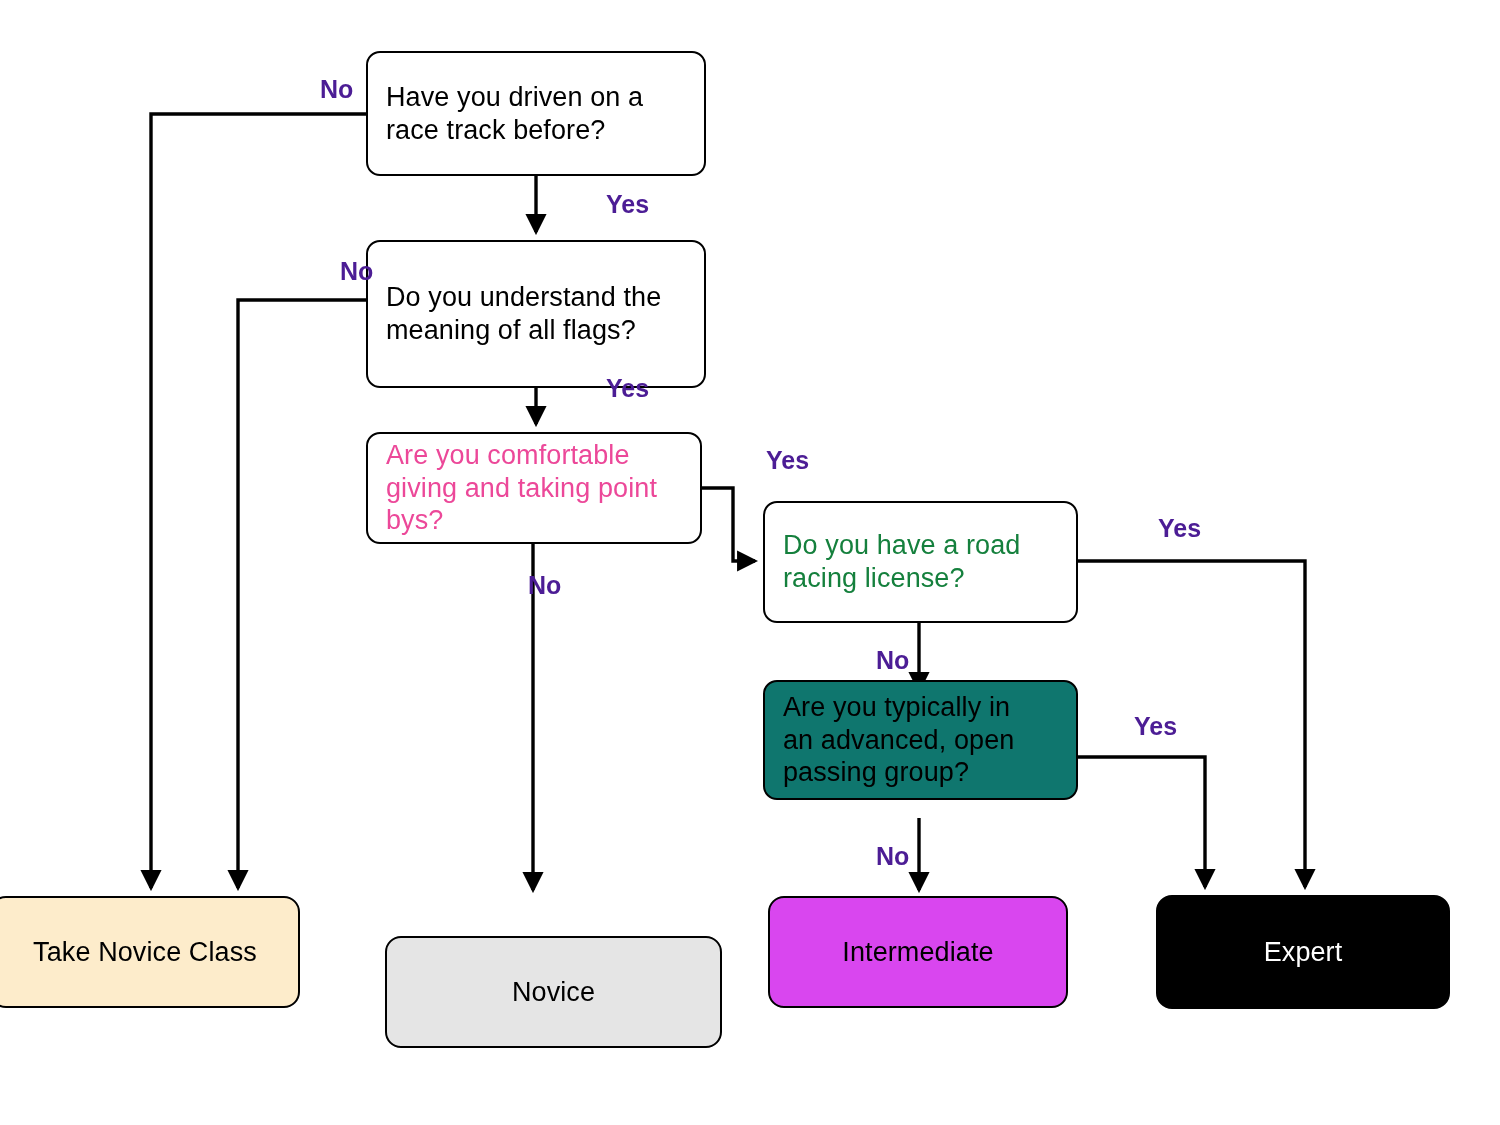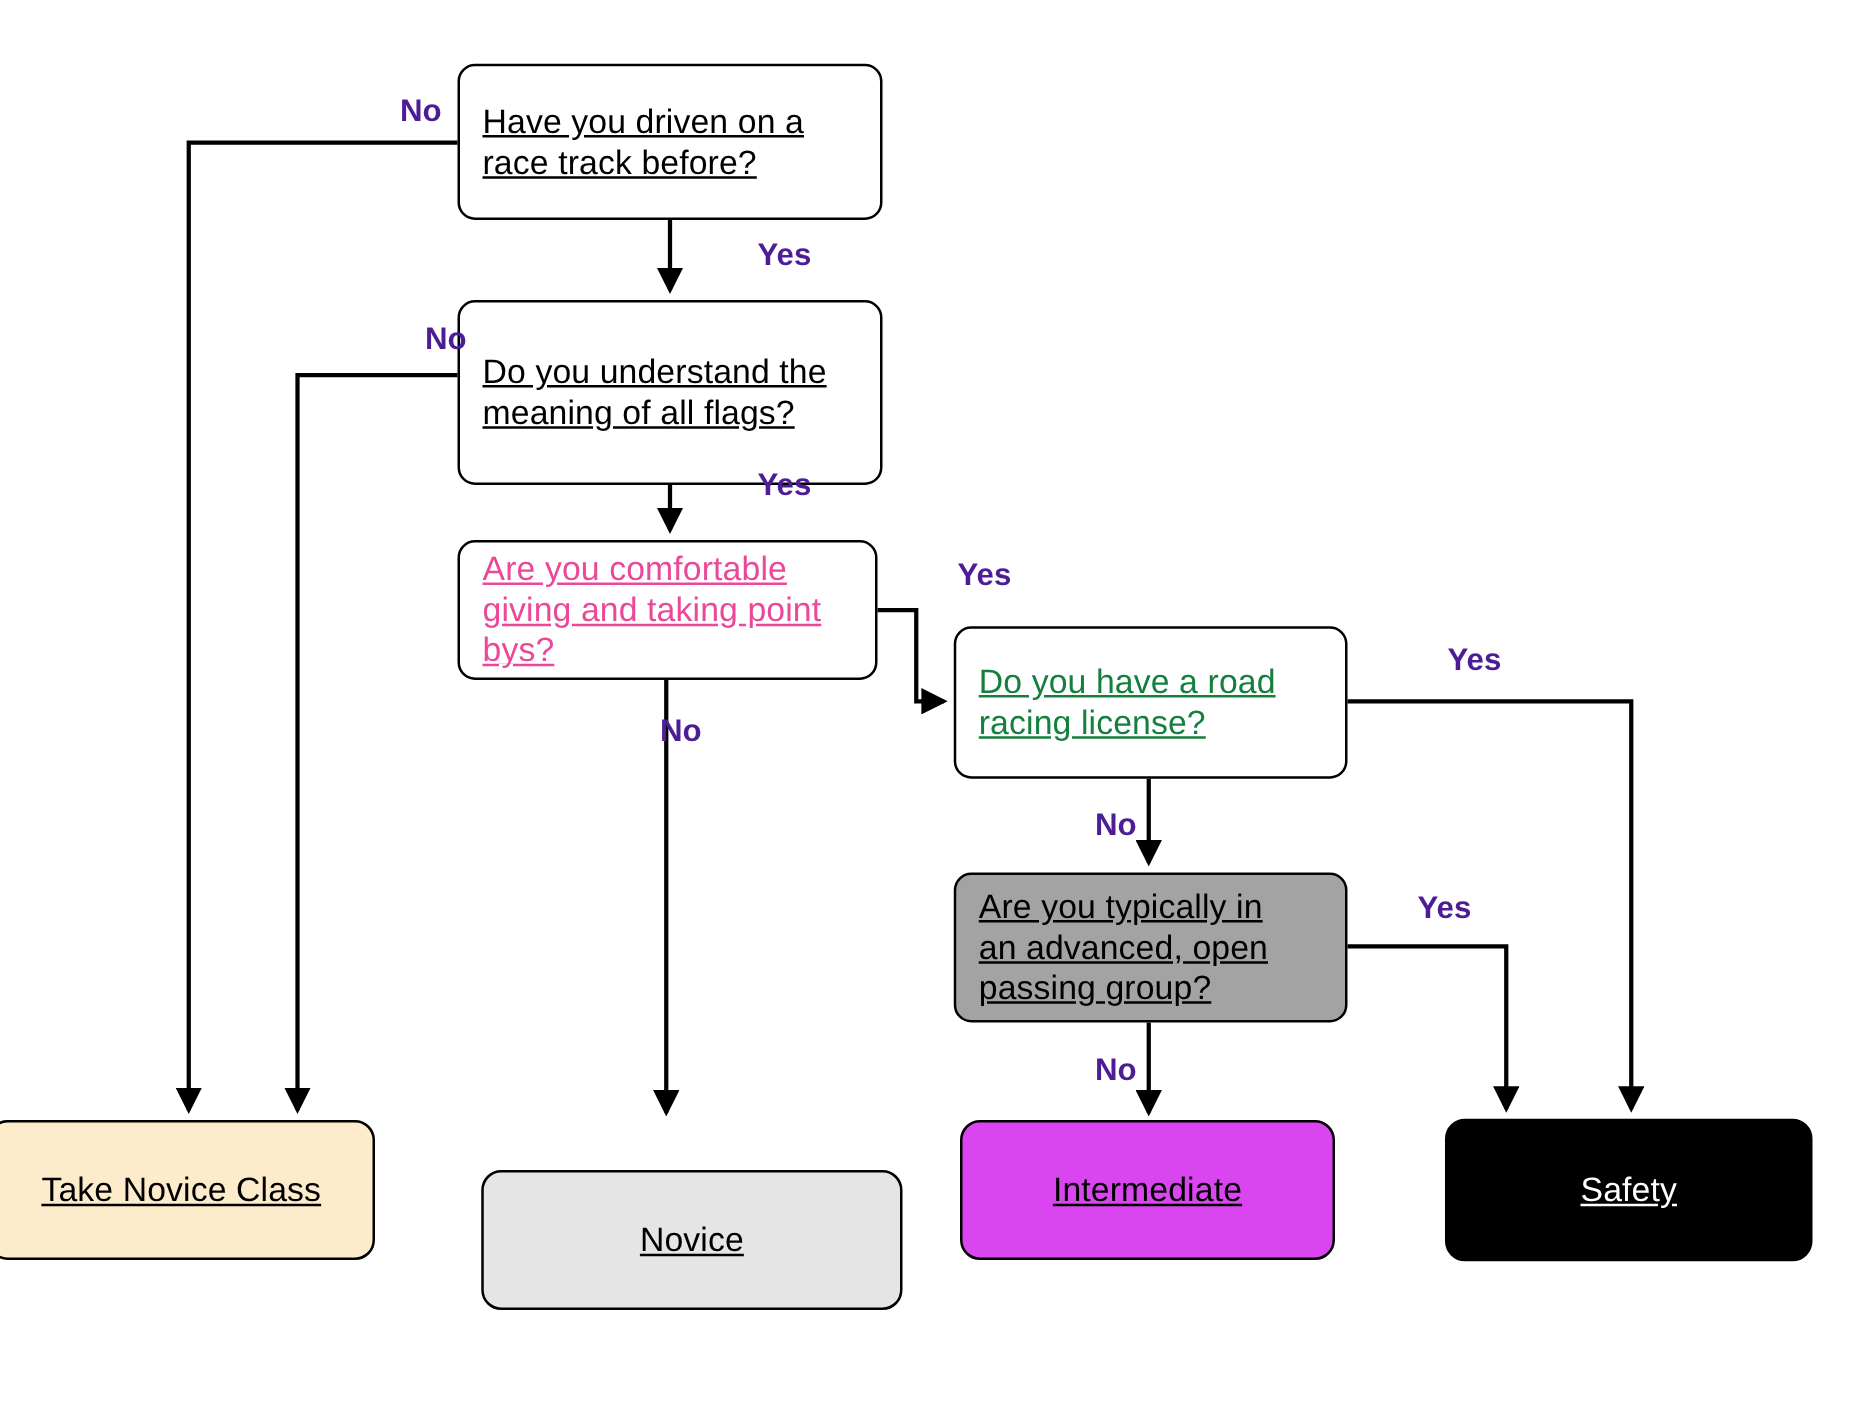--- a/index.html
+++ b/index.html
@@ -40,21 +40,20 @@
     justify-content: center;
     border-radius: 16px;
   }
   .node-label {
     font-size: 27px;
     line-height: 1.22;
     color: #000000;
     letter-spacing: 0.1px;
     white-space: pre-line;
     text-align: left;
-    text-decoration: underline;
   }
   .node.terminal .node-label {
     text-align: center;
     white-space: nowrap;
   }
   .edge-label {
     position: absolute;
     font-size: 25px;
     font-weight: bold;
     color: #4c1d95;
@@ -97,36 +96,36 @@
       </div>
       <div class="node decision" style="left: 366px; top: 432px; width: 336px; height: 112px; background: rgb(255, 255, 255);">
         <div class="node-label" style="color: #ec4899;">Are you comfortable
 giving and taking point
 bys?</div>
       </div>
       <div class="node decision" style="left: 763px; top: 501px; width: 315px; height: 122px; background: rgb(255, 255, 255);">
         <div class="node-label" style="color: #15803d;">Do you have a road
 racing license?</div>
       </div>
-      <div class="node decision" style="left: 763px; top: 698px; width: 315px; height: 120px; background: #a3a3a3;">
+      <div class="node decision" style="left: 763px; top: 680px; width: 315px; height: 120px; background: #0f766e;">
         <div class="node-label" style="color: rgb(0, 0, 0);">Are you typically in
 an advanced, open
 passing group?</div>
       </div>
       <div class="node terminal" style="left: -10px; top: 896px; width: 310px; height: 112px; background: rgb(253, 236, 203);">
         <div class="node-label" style="color: rgb(0, 0, 0);">Take Novice Class</div>
       </div>
       <div class="node terminal" style="left: 385px; top: 896px; width: 337px; height: 112px; background: #e5e5e5; margin-top: 40px;">
         <div class="node-label" style="color: rgb(0, 0, 0);">Novice</div>
       </div>
       <div class="node terminal" style="left: 768px; top: 896px; width: 300px; height: 112px; background: #d946ef;">
         <div class="node-label" style="color: rgb(0, 0, 0);">Intermediate</div>
       </div>
       <div class="node terminal" style="left: 1156px; top: 895px; width: 294px; height: 114px; background: rgb(0, 0, 0); border-color: rgb(0, 0, 0);">
-        <div class="node-label" style="color: rgb(255, 255, 255);">Safety</div>
+        <div class="node-label" style="color: rgb(255, 255, 255);">Expert</div>
       </div>
     </div>
   <div id="edge-labels">
       <div class="edge-label" style="left: 276px; top: 75px;">No</div>
       <div class="edge-label" style="left: 562px; top: 190px;">Yes</div>
       <div class="edge-label" style="left: 296px; top: 257px;">No</div>
       <div class="edge-label" style="left: 562px; top: 374px;">Yes</div>
       <div class="edge-label" style="left: 484px; top: 571px;">No</div>
       <div class="edge-label" style="left: 722px; top: 446px;">Yes</div>
       <div class="edge-label" style="left: 1114px; top: 514px;">Yes</div>

